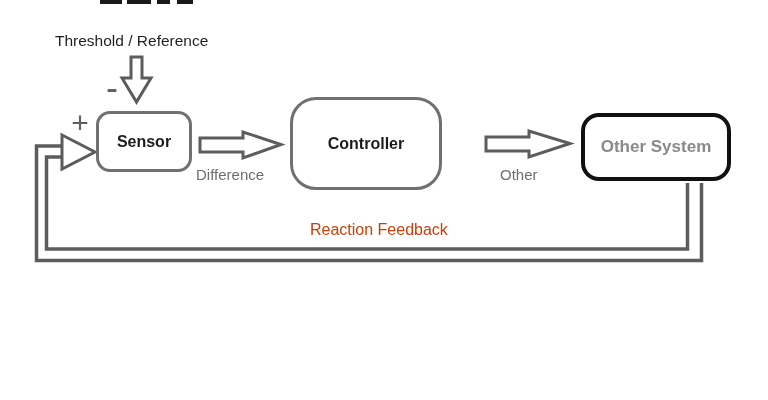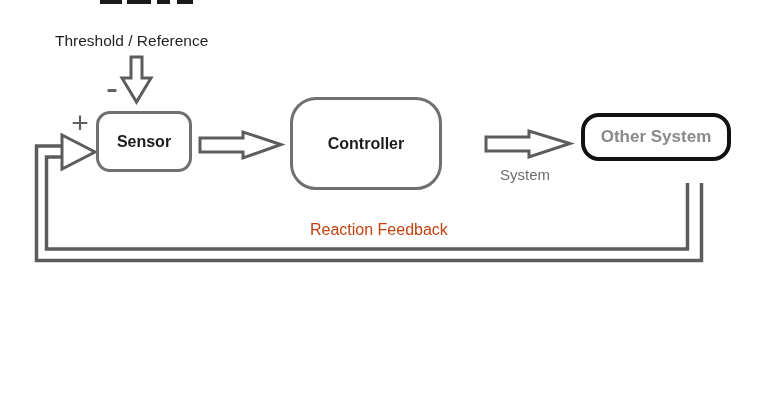--- a/index.html
+++ b/index.html
@@ -31,21 +31,21 @@
     left: 96px; top: 111px; width: 96px; height: 61px;
     border: 3px solid #707070; border-radius: 14px;
     font-size: 16px; color: #1c1c1c;
   }
   .node-controller {
     left: 290px; top: 97px; width: 152px; height: 93px;
     border: 3px solid #707070; border-radius: 26px;
     font-size: 16px; color: #1c1c1c;
   }
   .node-other-system {
-    left: 581px; top: 113px; width: 150px; height: 48px;
+    left: 581px; top: 113px; width: 150px; height: 68px;
     border: 4px solid #111111; border-radius: 18px;
     font-size: 17px; color: #8a8a8a;
   }
   .lbl {
     position: absolute;
     font-weight: normal;
     white-space: nowrap;
     z-index: 3;
   }
   .lbl-threshold { left: 55px; top: 32px; font-size: 15.5px; color: #1f1f1f; }
@@ -97,15 +97,16 @@
   <div class="node node-controller">
     <span>Controller</span>
   </div>
   <div class="node node-other-system">
     <span>Other System</span>
   </div>
 
   <div class="lbl lbl-threshold">Threshold / Reference</div>
   <div class="lbl lbl-minus">-</div>
   <div class="lbl lbl-plus">+</div>
-  <div class="lbl lbl-action">System</div>
+  <div class="lbl lbl-difference">Difference</div>
+  <div class="lbl lbl-action">Other</div>
   <div class="lbl lbl-feedback">Reaction Feedback</div>
 </div>
 
 </body></html>

